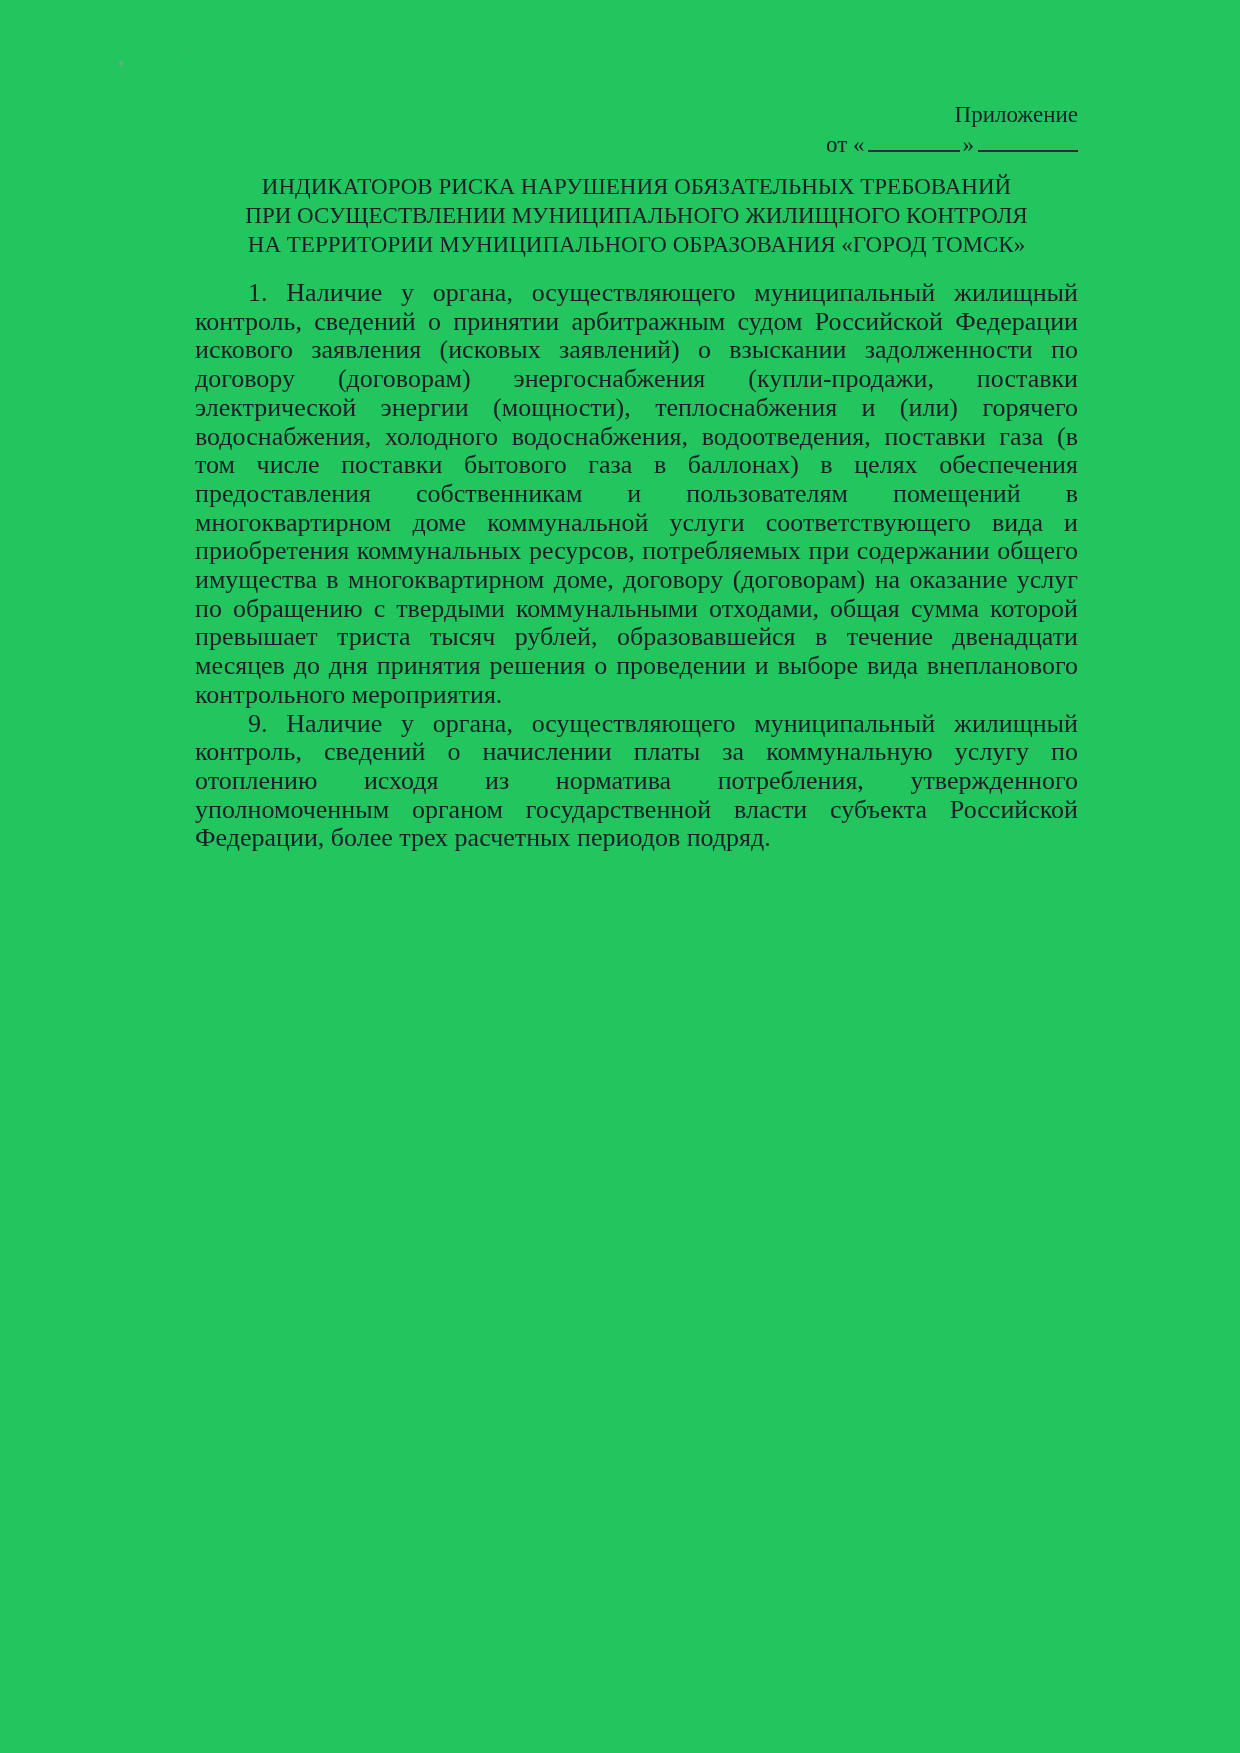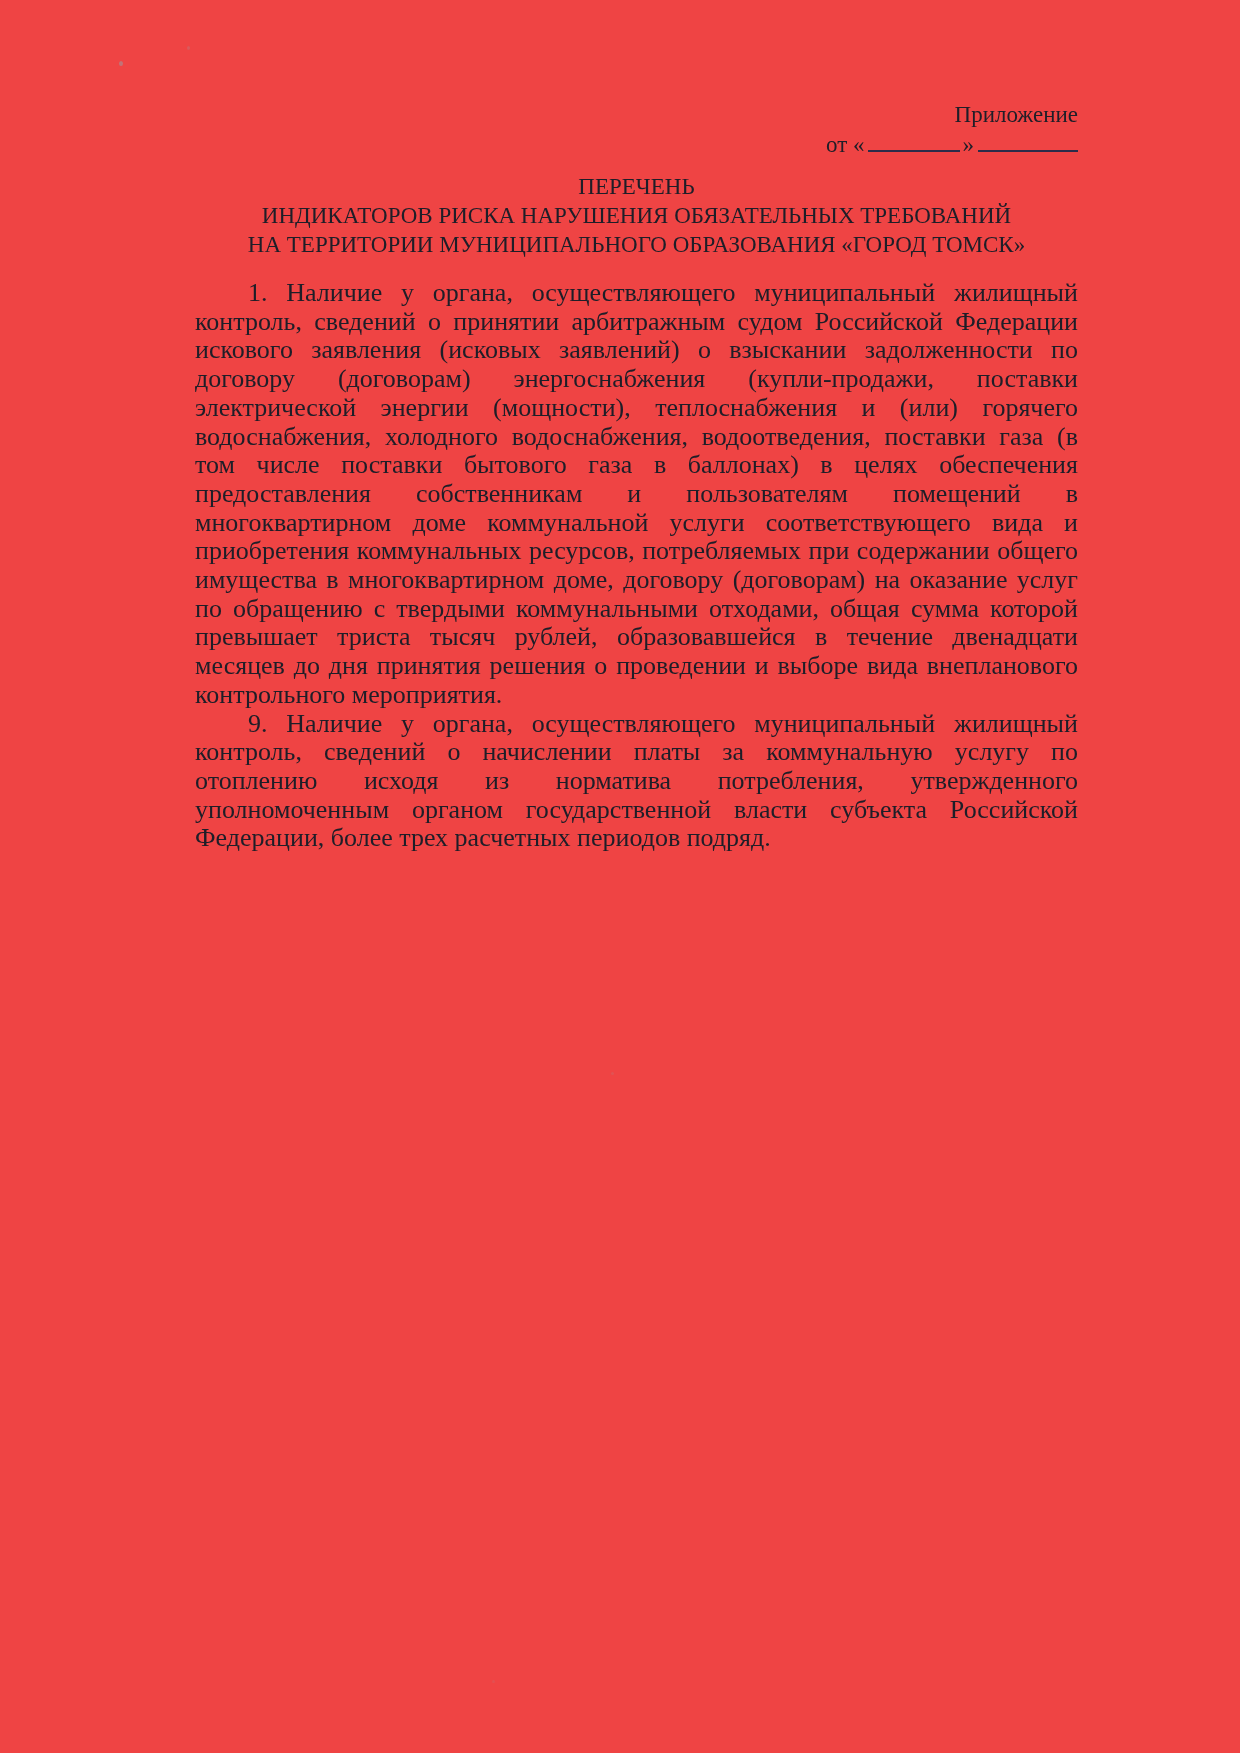--- a/index.html
+++ b/index.html
@@ -4,21 +4,21 @@
 <style>
   html, body {
     margin: 0;
     padding: 0;
     background: #ffffff;
   }
   .page {
     position: relative;
     width: 1240px;
     height: 1753px;
-    background: #ef4444;
+    background: #22c55e;
     box-sizing: border-box;
     padding: 100px 162px 0 195px;
     font-family: "Liberation Serif", "DejaVu Serif", serif;
     color: #1e1e28;
     overflow: hidden;
   }
   
   .appendix-header {
     text-align: right;
     font-size: 23px;
@@ -71,22 +71,22 @@
 <body>
 
 <div class="page">
 
   <div class="appendix-header">
     <div>Приложение</div>
     <div class="date-line"><span>от «</span><span class="blank blank-date"></span><span>»</span><span class="blank blank-number"></span></div>
   </div>
 
   <div class="doc-title">
-    <div class="title-line">ПЕРЕЧЕНЬ</div>
     <div class="title-line">ИНДИКАТОРОВ РИСКА НАРУШЕНИЯ ОБЯЗАТЕЛЬНЫХ ТРЕБОВАНИЙ</div>
+    <div class="title-line">ПРИ ОСУЩЕСТВЛЕНИИ МУНИЦИПАЛЬНОГО ЖИЛИЩНОГО КОНТРОЛЯ</div>
     <div class="title-line">НА ТЕРРИТОРИИ МУНИЦИПАЛЬНОГО ОБРАЗОВАНИЯ «ГОРОД ТОМСК»</div>
   </div>
 
   <div class="doc-body">
     <p>1. Наличие у органа, осуществляющего муниципальный жилищный контроль, сведений о принятии арбитражным судом Российской Федерации искового заявления (исковых заявлений) о взыскании задолженности по договору (договорам) энергоснабжения (купли-продажи, поставки электрической энергии (мощности), теплоснабжения и (или) горячего водоснабжения, холодного водоснабжения, водоотведения, поставки газа (в том числе поставки бытового газа в баллонах) в целях обеспечения предоставления собственникам и пользователям помещений в многоквартирном доме коммунальной услуги соответствующего вида и приобретения коммунальных ресурсов, потребляемых при содержании общего имущества в многоквартирном доме, договору (договорам) на оказание услуг по обращению с твердыми коммунальными отходами, общая сумма которой превышает триста тысяч рублей, образовавшейся в течение двенадцати месяцев до дня принятия решения о проведении и выборе вида внепланового контрольного мероприятия.</p>
     <p>9. Наличие у органа, осуществляющего муниципальный жилищный контроль, сведений о начислении платы за коммунальную услугу по отоплению исходя из норматива потребления, утвержденного уполномоченным органом государственной власти субъекта Российской Федерации, более трех расчетных периодов подряд.</p>
   </div>
 
   <span class="speck speck-1"></span>
   <span class="speck speck-2"></span>

